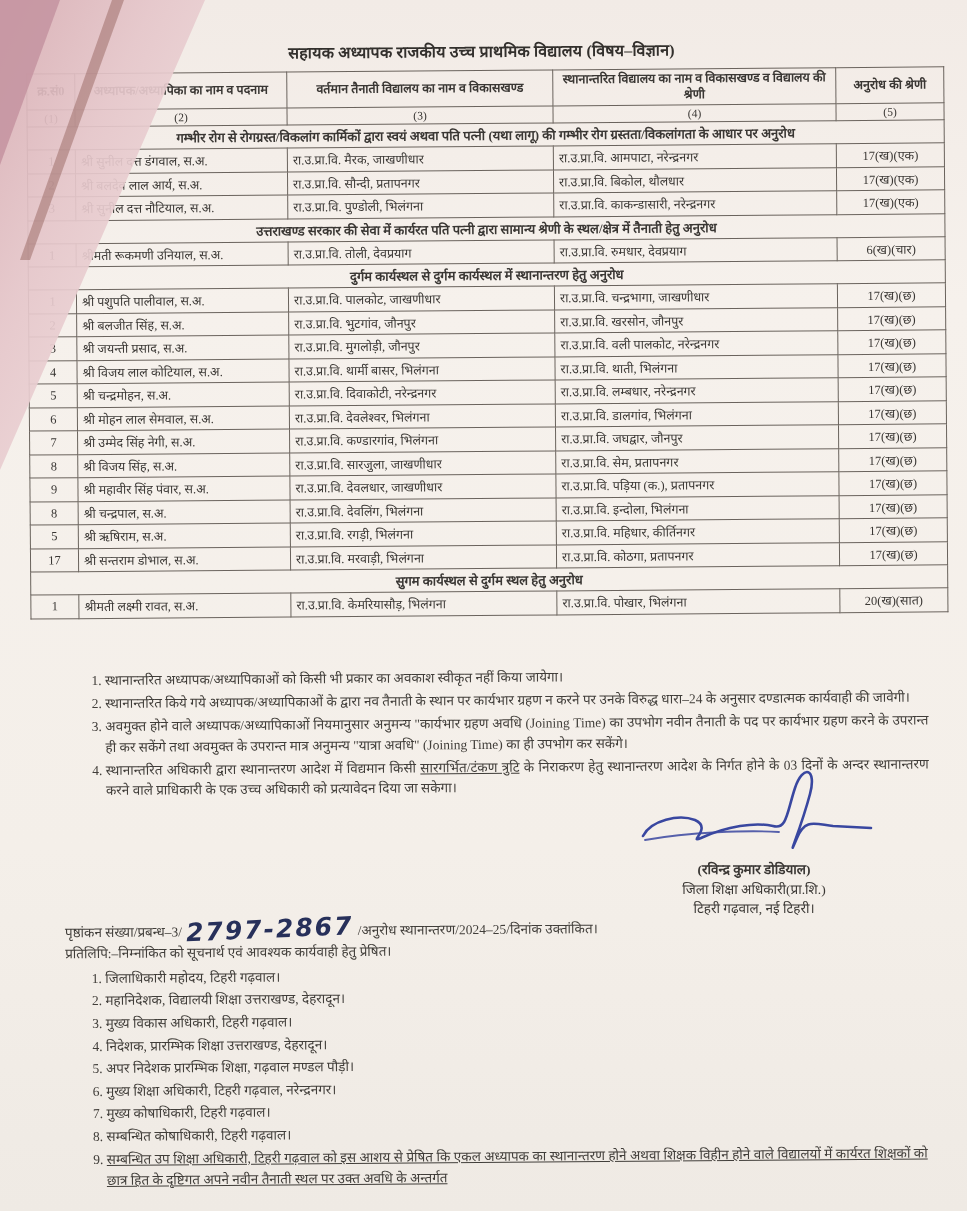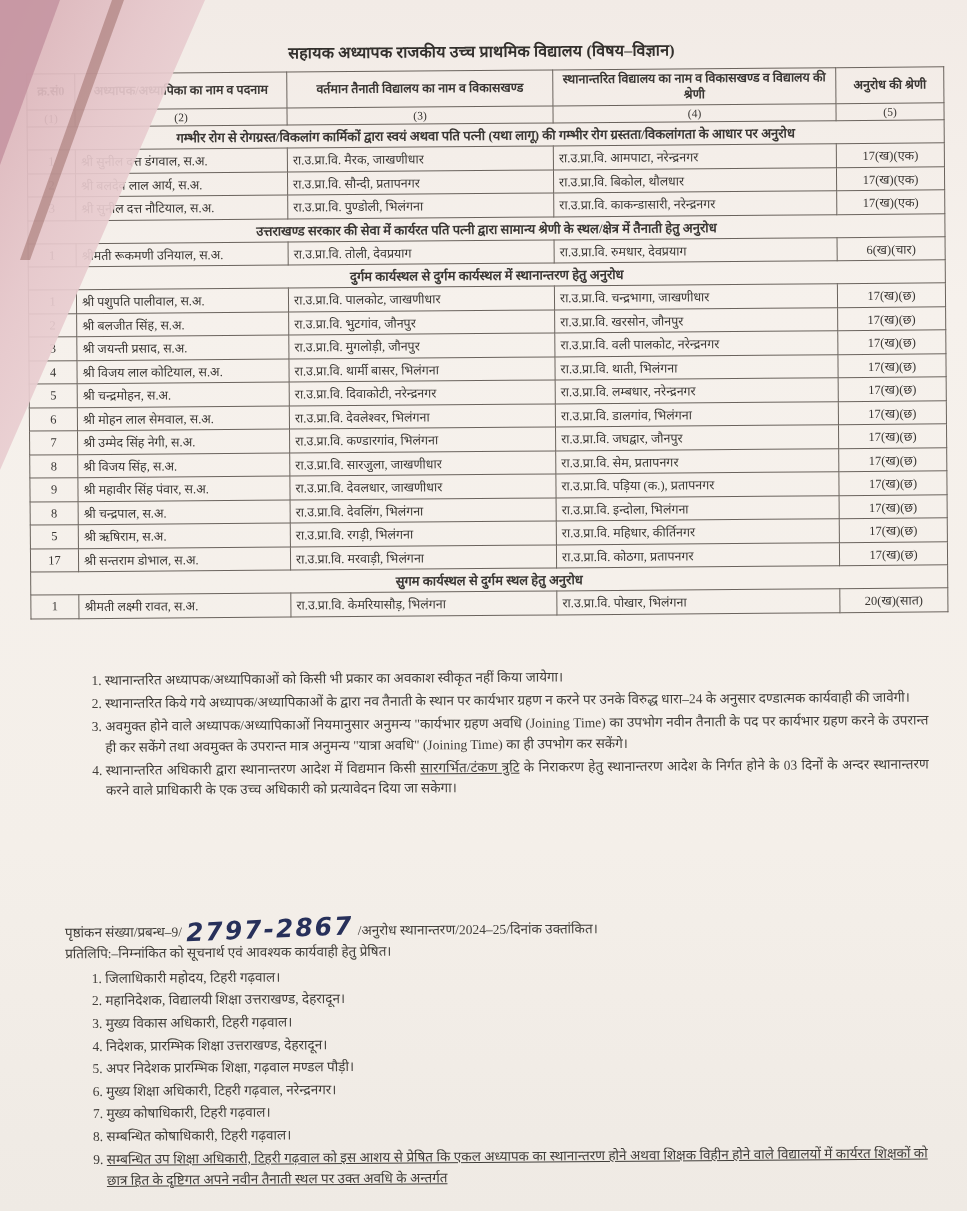--- a/index.html
+++ b/index.html
@@ -249,36 +249,45 @@
 
     <ol class="notes" id="notes">
         <li><span>स्थानान्तरित अध्यापक/अध्यापिकाओं को किसी भी प्रकार का अवकाश स्वीकृत नहीं किया जायेगा।</span></li>
         <li><span>स्थानान्तरित किये गये अध्यापक/अध्यापिकाओं के द्वारा नव तैनाती के स्थान पर कार्यभार ग्रहण न करने पर उनके विरुद्ध धारा–24 के अनुसार दण्डात्मक कार्यवाही की जावेगी।</span></li>
         <li><span>अवमुक्त होने वाले अध्यापक/अध्यापिकाओं नियमानुसार अनुमन्य "कार्यभार ग्रहण अवधि (Joining Time) का उपभोग नवीन तैनाती के पद पर कार्यभार ग्रहण करने के उपरान्त ही कर सकेंगे तथा अवमुक्त के उपरान्त मात्र अनुमन्य "यात्रा अवधि" (Joining Time) का ही उपभोग कर सकेंगे।</span></li>
         <li><span>स्थानान्तरित अधिकारी द्वारा स्थानान्तरण आदेश में विद्यमान किसी </span><span class="u">सारगर्भित/टंकण त्रुटि</span><span> के निराकरण हेतु स्थानान्तरण आदेश के निर्गत होने के 03 दिनों के अन्दर स्थानान्तरण करने वाले प्राधिकारी के एक उच्च अधिकारी को प्रत्यावेदन दिया जा सकेगा।</span></li>
       </ol>
 
     <div class="dispatch">
       <div>
-        <span>पृष्ठांकन संख्या/प्रबन्ध–9/</span><span class="hw">2797-2867</span><span>/अनुरोध स्थानान्तरण/2024–25/दिनांक उक्तांकित।</span>
+        <span>पृष्ठांकन संख्या/प्रबन्ध–3/</span><span class="hw">2797-2867</span><span>/अनुरोध स्थानान्तरण/2024–25/दिनांक उक्तांकित।</span>
       </div>
       <div>प्रतिलिपि:–निम्नांकित को सूचनार्थ एवं आवश्यक कार्यवाही हेतु प्रेषित।</div>
     </div>
 
     <ol class="recipients" id="recipients">
         <li>जिलाधिकारी महोदय, टिहरी गढ़वाल।</li>
         <li>महानिदेशक, विद्यालयी शिक्षा उत्तराखण्ड, देहरादून।</li>
         <li>मुख्य विकास अधिकारी, टिहरी गढ़वाल।</li>
         <li>निदेशक, प्रारम्भिक शिक्षा उत्तराखण्ड, देहरादून।</li>
         <li>अपर निदेशक प्रारम्भिक शिक्षा, गढ़वाल मण्डल पौड़ी।</li>
         <li>मुख्य शिक्षा अधिकारी, टिहरी गढ़वाल, नरेन्द्रनगर।</li>
         <li>मुख्य कोषाधिकारी, टिहरी गढ़वाल।</li>
         <li>सम्बन्धित कोषाधिकारी, टिहरी गढ़वाल।</li>
         <li class="u">सम्बन्धित उप शिक्षा अधिकारी, टिहरी गढ़वाल को इस आशय से प्रेषित कि एकल अध्यापक का स्थानान्तरण होने अथवा शिक्षक विहीन होने वाले विद्यालयों में कार्यरत शिक्षकों को छात्र हित के दृष्टिगत अपने नवीन तैनाती स्थल पर उक्त अवधि के अन्तर्गत</li>
       </ol>
 
   </div>
 
+  <div class="signature">
+    <svg class="sig-svg" width="250" height="112" viewBox="0 0 250 112">
+      <path d="M14,74 C22,58 50,52 66,58 C84,66 58,82 72,76 C98,64 126,60 144,64 C158,68 158,50 166,26 C174,2 188,6 181,32 C172,66 156,104 168,76 C176,56 186,62 204,64 L242,66" stroke="#3947a0" stroke-width="2.6" fill="none" stroke-linecap="round"></path>
+      <path d="M16,78 C60,70 120,68 150,70" stroke="#3947a0" stroke-width="1.8" fill="none" stroke-linecap="round" opacity="0.85"></path>
+    </svg>
+    <div class="sig-name">(रविन्द्र कुमार डोडियाल)</div>
+    <div>जिला शिक्षा अधिकारी(प्रा.शि.)</div>
+    <div>टिहरी गढ़वाल, नई टिहरी।</div>
+  </div>
 
   <div class="corner-pink"></div>
   <div class="corner-crease"></div>
   <div class="corner-deep"></div>
 </div>
 
 </body></html>

